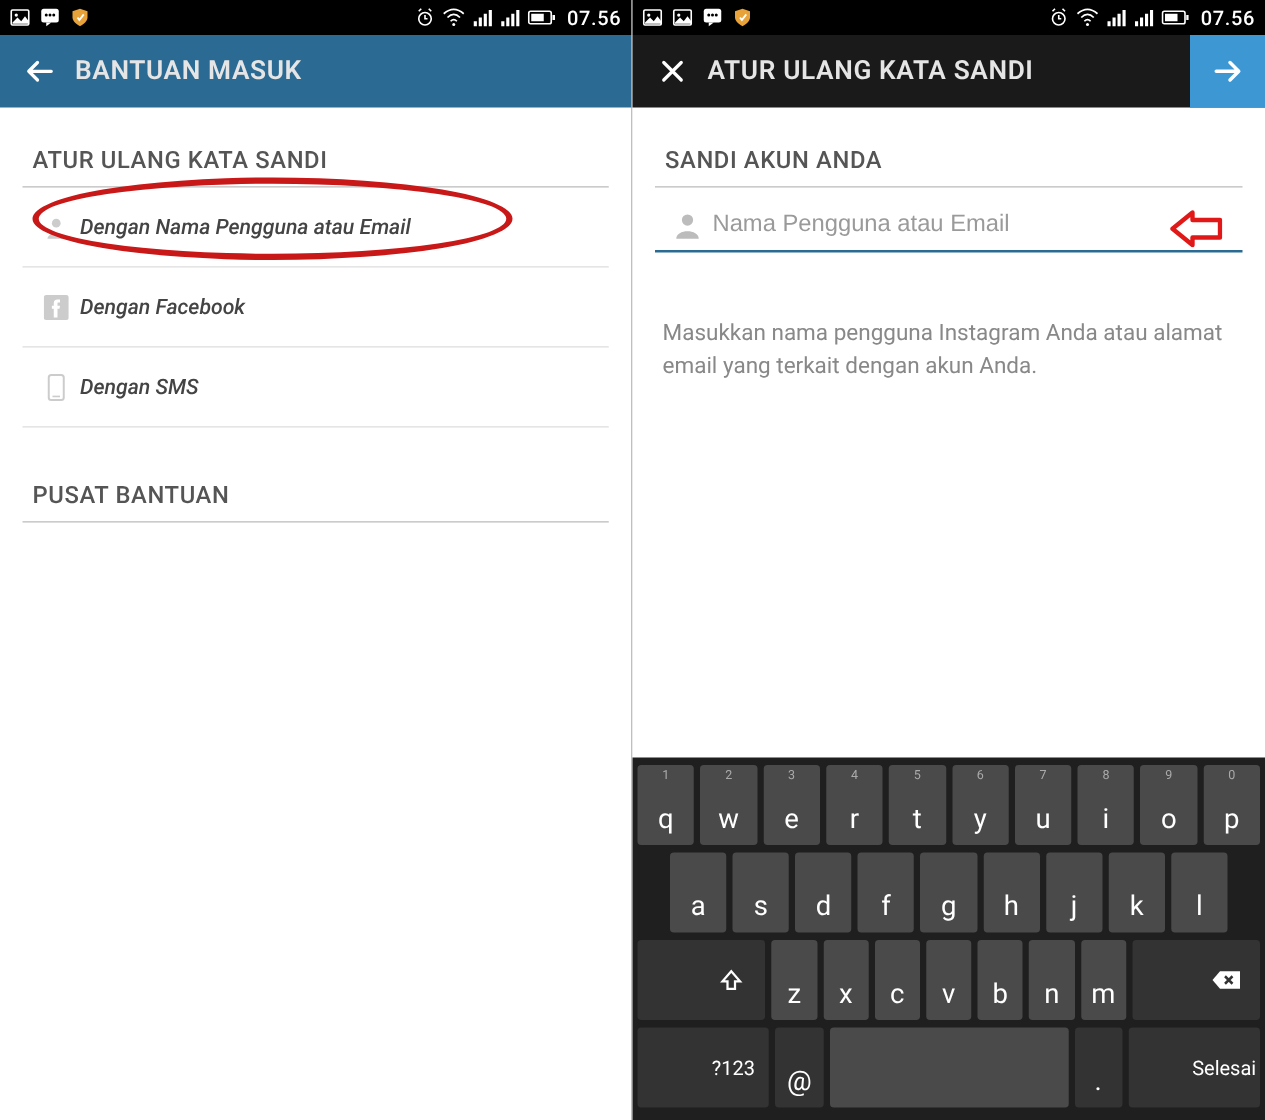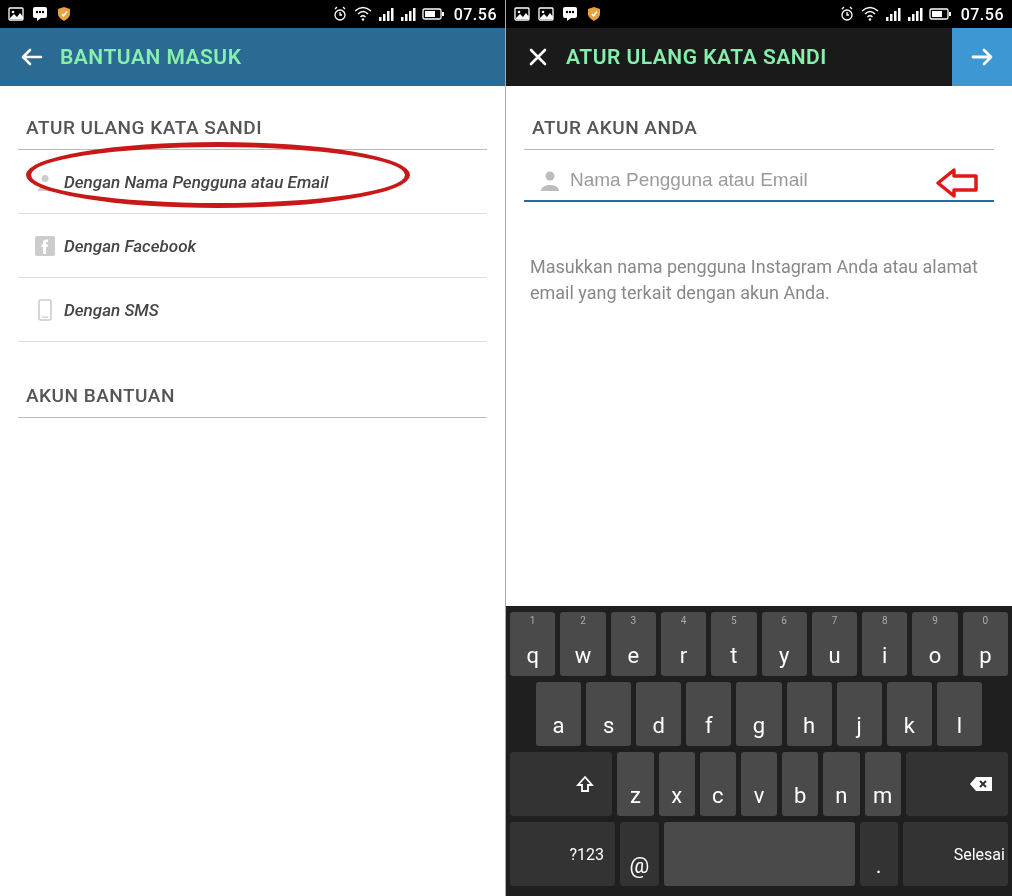--- a/index.html
+++ b/index.html
@@ -8,21 +8,21 @@
   .screen { width: 506px; height: 896px; display: flex; flex-direction: column; background: #fff; position: relative; border-right: 1px solid #aaa; }
   .screen:last-child { border-right: none; }
 
   
   .statusbar { background: #000; color: #fff; height: 28px; display: flex; align-items: center; padding: 0 8px; font-size: 14px; }
   .sb-left { display: flex; gap: 8px; align-items: center; }
   .sb-right { margin-left: auto; display: flex; gap: 6px; align-items: center; font-weight: 500; }
   .sb-time { font-size: 16px; letter-spacing: .5px; margin-left: 4px; }
 
   
-  .actionbar { height: 58px; display: flex; align-items: center; padding: 0 12px; color: #86efac; }
+  .actionbar { height: 58px; display: flex; align-items: center; padding: 0 12px; color: #e5e5e5; }
   .actionbar.blue { background: #2b6a92; }
   .actionbar.dark { background: #1a1a1a; }
   .ab-btn { width: 40px; height: 40px; display: flex; align-items: center; justify-content: center; cursor: pointer; }
   .ab-title { font-size: 21px; font-weight: 600; letter-spacing: .5px; margin-left: 8px; }
   .ab-fwd { margin-left: auto; background: #3c97d3; width: 60px; height: 58px; display: flex; align-items: center; justify-content: center; cursor: pointer; margin-right: -12px; }
 
   
   .content { flex: 1; padding: 24px 18px 0; }
   .section-title { font-size: 19px; color: #555; font-weight: 500; letter-spacing: .5px; padding: 6px 8px 10px; border-bottom: 1px solid #bbb; }
   .list-item { display: flex; align-items: center; height: 64px; border-bottom: 1px solid #ddd; padding: 0 8px; cursor: pointer; position: relative; }
@@ -168,21 +168,21 @@
           <svg width="18" height="22" viewBox="0 0 18 22">
               <rect x="3" y="1" width="12" height="20" rx="2" fill="none" stroke="#ccc" stroke-width="1.6"></rect>
               <rect x="6" y="17.5" width="6" height="1.3" fill="#ccc"></rect>
             </svg>
         </div>
         <div class="li-label">Dengan SMS</div>
       </div>
 
       <div class="gap"></div>
 
-      <div class="section-title">AKUN BANTUAN</div>
+      <div class="section-title">PUSAT BANTUAN</div>
 
     </div>
   </div>
 
   <div class="screen">
     <div class="statusbar">
       <div class="sb-left">
         <span>
             <svg width="16" height="16" viewBox="0 0 16 16">
               <rect x="1" y="2" width="14" height="12" rx="1" fill="none" stroke="#fff" stroke-width="1.3"></rect>
@@ -264,21 +264,21 @@
       </div>
       <div class="ab-title">ATUR ULANG KATA SANDI</div>
       <div class="ab-fwd">
         <svg width="28" height="28" viewBox="0 0 28 28">
             <path d="M5 14 H22 M16 7 L23 14 L16 21" stroke="#fff" stroke-width="2.8" fill="none" stroke-linecap="round" stroke-linejoin="round"></path>
           </svg>
       </div>
     </div>
 
     <div class="content">
-      <div class="section-title">ATUR AKUN ANDA</div>
+      <div class="section-title">SANDI AKUN ANDA</div>
 
       <div class="input-row">
         <div class="input-icon">
           <svg width="24" height="24" viewBox="0 0 24 24">
               <circle cx="12" cy="8" r="4.5" fill="#bcbcbc"></circle>
               <path d="M3 23 C3 15 21 15 21 23 Z" fill="#bcbcbc"></path>
             </svg>
         </div>
         <input class="input-field" type="text" placeholder="Nama Pengguna atau Email" style="">
         <div class="redarrow">

